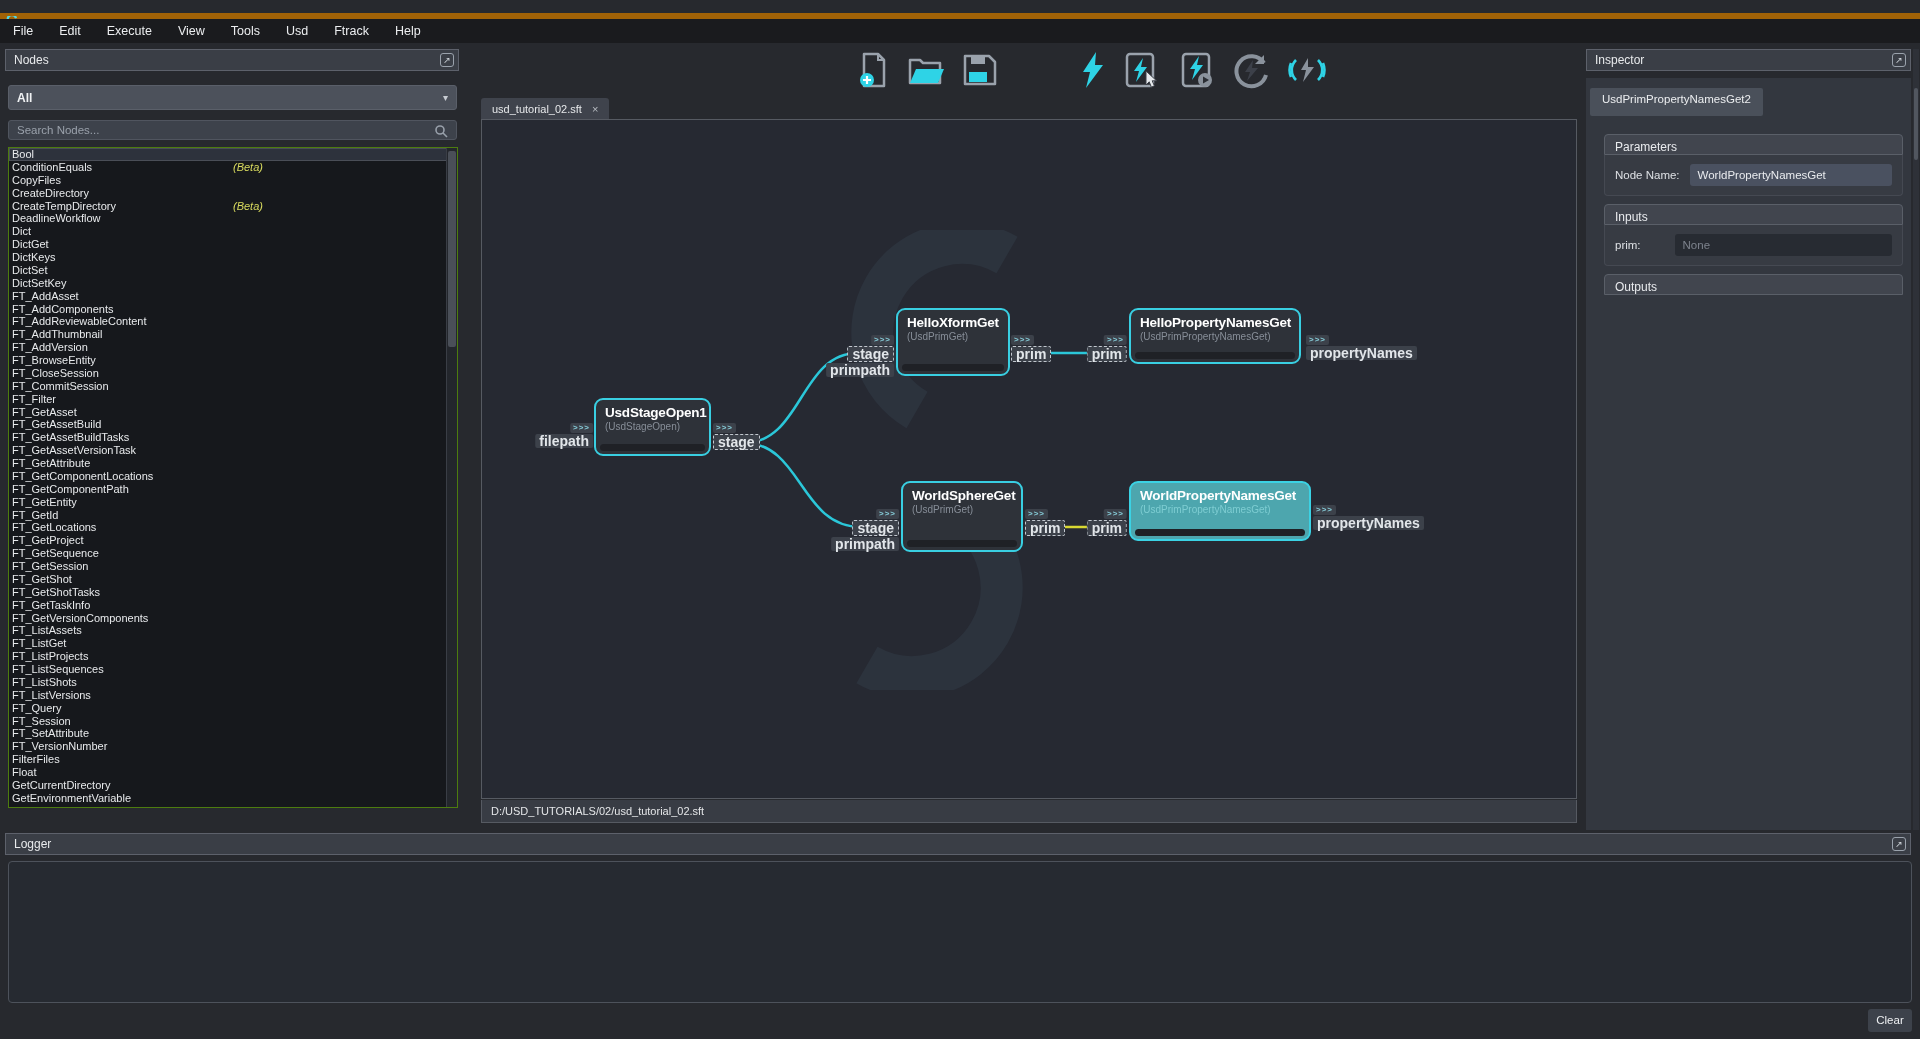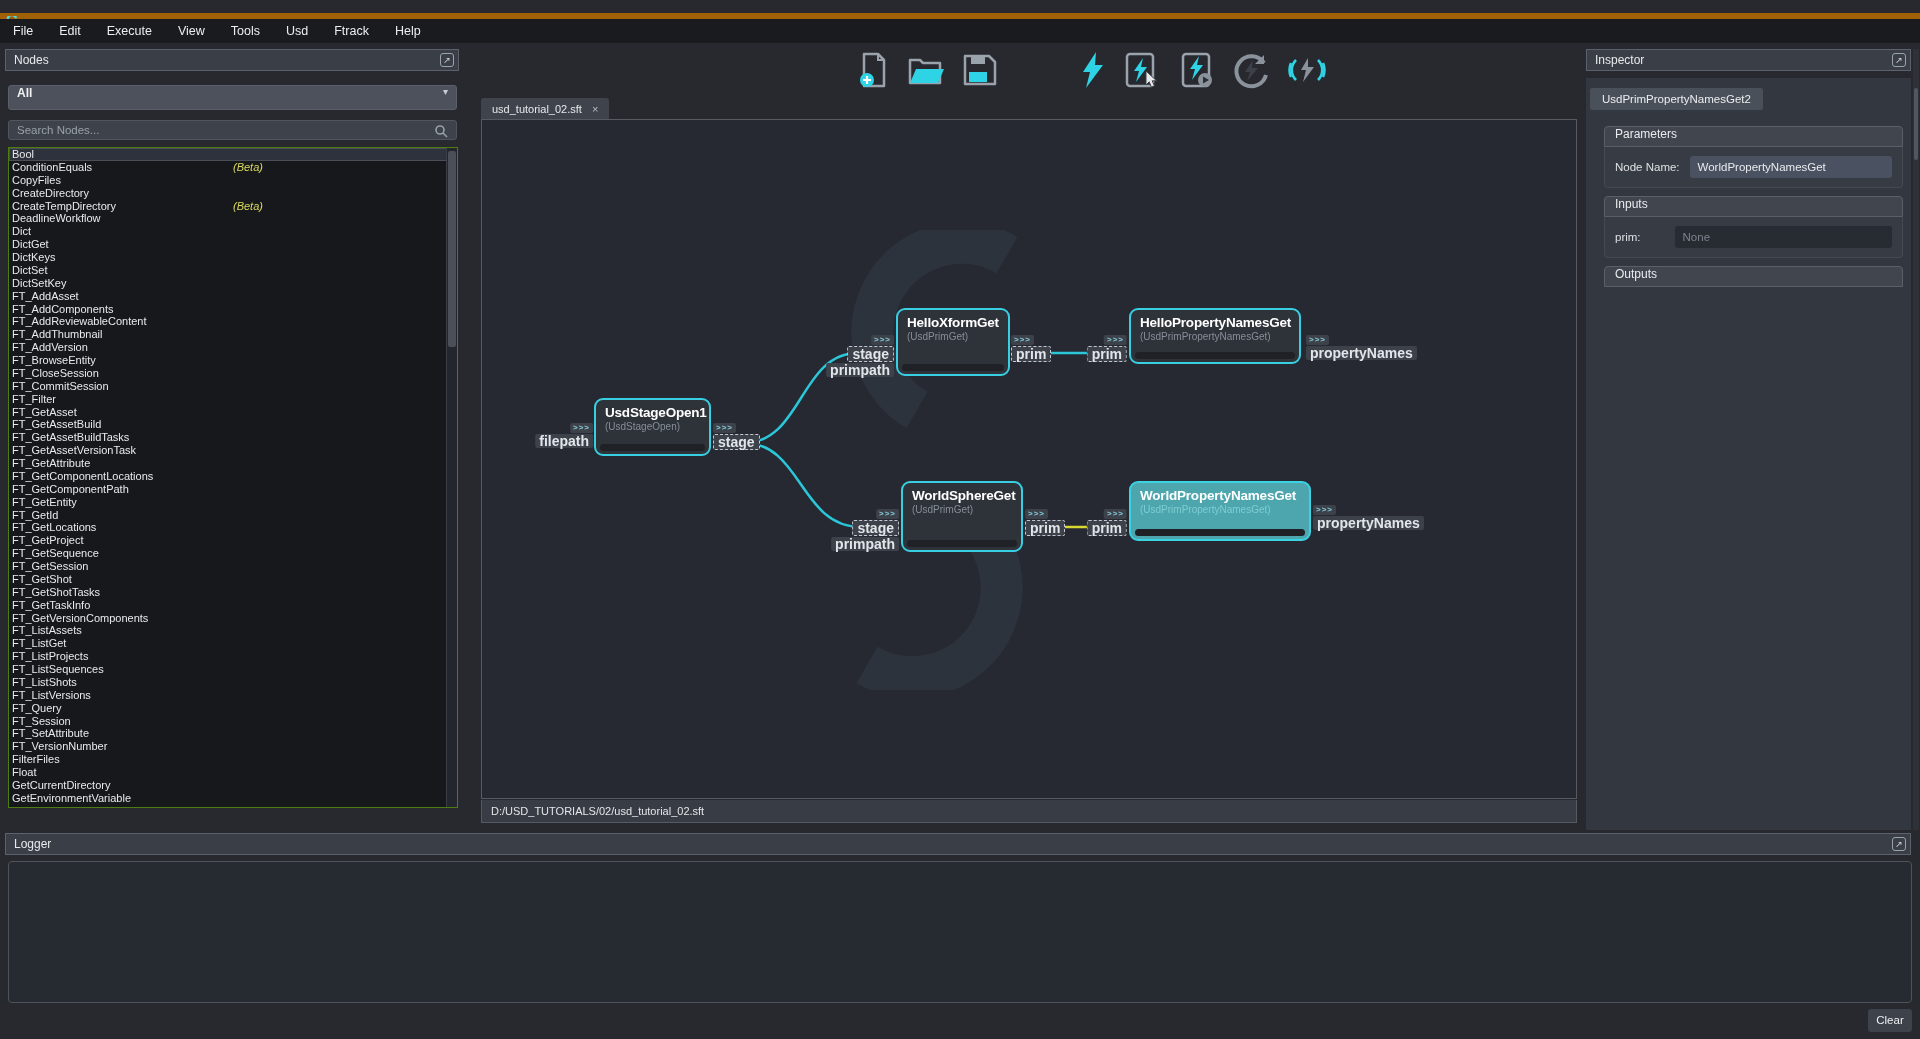--- a/index.html
+++ b/index.html
@@ -20,21 +20,21 @@
   .menubar { position:absolute; left:0; top:19px; width:1920px; height:24px; background:#1a1b1e; display:flex; align-items:flex-start; }
   .menu-item { padding:0 13px; font-size:12.5px; color:#eceef0; line-height:24px; }
 
   
   .phead { position:absolute; height:22px; background:#3a3e46; border:1px solid #5d616b; display:flex; align-items:center; }
   .phead .ptitle { margin-left:8px; font-size:12px; color:#e8eaec; }
   .popout { position:absolute; right:4px; top:3px; width:14px; height:14px; border:1px solid #9aa2ac; border-radius:3px; color:#cfd4da; font-size:9px; line-height:12px; text-align:center; }
 
   
   .nodes-head { left:5px; top:49px; width:454px; }
-  .filter-dd { position:absolute; left:8px; top:85px; width:449px; height:25px; background:#4c515b; border:1px solid #5a5f69; border-radius:3px; display:flex; }
+  .filter-dd { position:absolute; left:8px; top:85px; width:449px; height:25px; background:#4c515b; border:1px solid #5a5f69; border-radius:3px; display:flex; align-items:center; }
   .filter-dd .val { margin-left:8px; font-size:12px; color:#f0f2f4; font-weight:bold; }
   .filter-dd .caret { position:absolute; right:8px; color:#c8ccd2; font-size:10px; }
   .search-box { position:absolute; left:8px; top:120px; width:449px; height:20px; background:#3d424b; border:1px solid #50555f; border-radius:3px; display:flex; align-items:center; }
   .search-box .ph { margin-left:8px; font-size:11.5px; color:#9aa1ab; }
   .search-box svg { position:absolute; right:8px; top:3px; }
   .node-list { position:absolute; left:8px; top:147px; width:450px; height:661px; background:#16181c; border:1px solid #4d7c0f; overflow:hidden; }
   .lrow { position:relative; height:12.88px; line-height:12.8px; font-size:11px; color:#e8eaec; padding-left:3px; white-space:nowrap; }
   .lrow.sel { background:#2d323c; box-shadow:inset 0 0 0 1px rgba(255,255,255,0.14); }
   .lrow .beta { position:absolute; left:224px; color:#d8da5e; font-style:italic; }
   .vscroll { position:absolute; right:0; top:0; bottom:0; width:11px; background:#23262c; border-left:1px solid #3a3e46; }
@@ -62,23 +62,23 @@
   .port { position:absolute; display:flex; flex-direction:column; gap:1px; }
   .port.in { align-items:flex-end; transform:translateX(-100%); }
   .port.out { align-items:flex-start; }
   .arr { background:#3c414a; color:#86ccd8; font-size:8px; font-weight:bold; letter-spacing:1px; padding:0 3px; border-radius:2px; line-height:10px; }
   .plab { background:#3c414a; padding:0 4px; font-size:14px; font-weight:bold; color:#e2e6ea; border-radius:2px; line-height:14px; white-space:nowrap; }
   .plab.dashed { border:1px dashed #c2c8cf; }
 
   
   .insp-head { left:1586px; top:49px; width:325px; }
   .insp-body { position:absolute; left:1586px; top:78px; width:325px; height:752px; background:#33373f; }
-  .node-id { position:absolute; left:4px; top:10px; height:22px; background:#4a505a; border-radius:2px; padding:0 12px; font-size:11.5px; color:#eceef0; line-height:22px; display:inline-block; }
+  .node-id { position:absolute; left:4px; top:10px; height:28px; background:#4a505a; border-radius:2px; padding:0 12px; font-size:11.5px; color:#eceef0; line-height:22px; display:inline-block; }
   .section { position:absolute; left:18px; width:299px; }
-  .sec-head { height:21px; background:#41454e; border:1px solid #5a5f68; border-radius:4px 4px 0 0; display:flex; align-items:flex-start; }
+  .sec-head { height:21px; background:#41454e; border:1px solid #5a5f68; border-radius:4px 4px 0 0; display:flex; align-items:flex-end;margin-top:8px; }
   .sec-head span { margin-left:10px; font-size:12px; color:#e9ebee; }
   .sec-body { background:#373b43; border:1px solid #454952; border-top:none; border-radius:0 0 4px 4px; padding:9px 10px; display:flex; align-items:center; }
   .frow-label { font-size:11.5px; color:#dde0e4; white-space:nowrap; margin-right:10px; }
   .field { flex:1; height:22px; border-radius:3px; font-size:11.5px; line-height:22px; padding-left:8px; }
   .field.lit { background:#4a5160; color:#e9ebee; }
   .field.dim { background:#272b32; color:#7d838d;margin-left:24px; }
   .field.dark { background:#272b32; color:#e9ebee; }
   .edge-scroll { position:absolute; right:1px; top:49px; width:6px; height:781px; background:#2e3138; }
   .edge-scroll .thumb { position:absolute; left:1px; right:1px; top:39px; height:72px; background:#51565f; border-radius:2px; }
 

